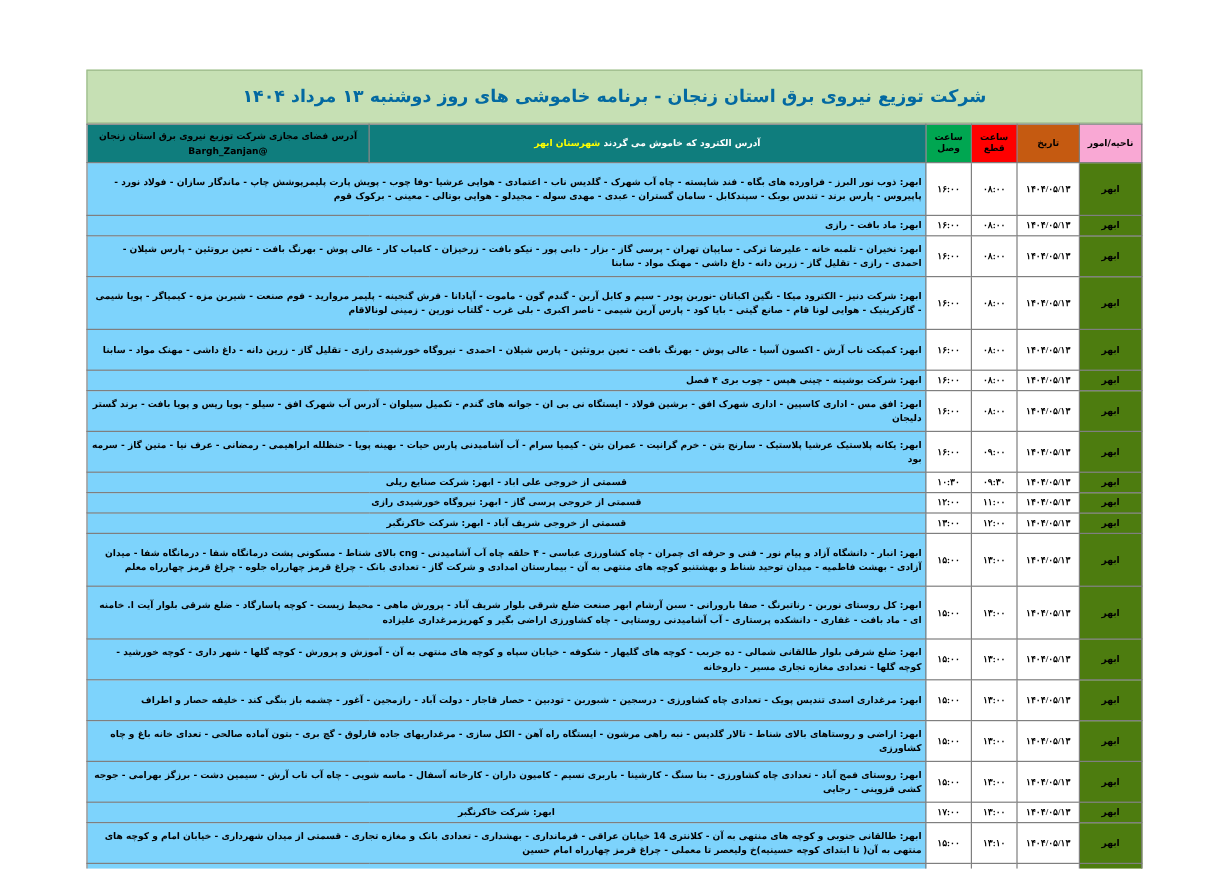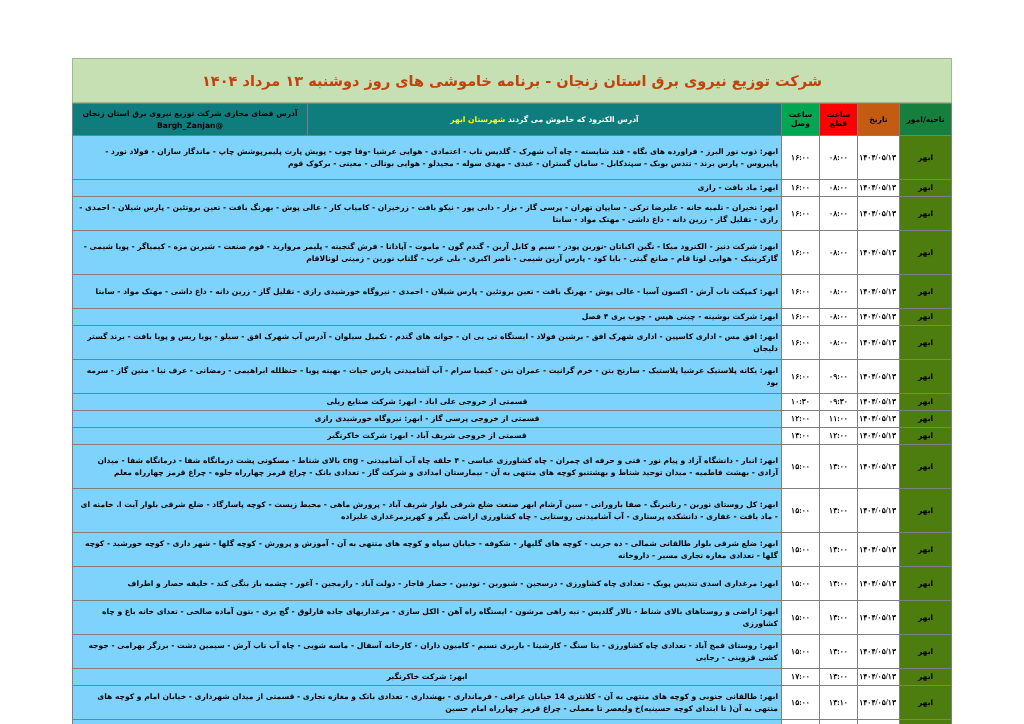--- a/index.html
+++ b/index.html
@@ -24,21 +24,21 @@
   .title-bar {
     background: #c6e0b4;
     border: 1px solid #9cb98a;
     height: 45px;
     display: flex;
     align-items: center;
     justify-content: center;
     text-align: center;
     font-size: 14.5px;
     font-weight: bold;
-    color: #c2410c;
+    color: #0369a1;
     letter-spacing: 0;
   }
   table.grid {
     border-collapse: collapse;
     width: 880px;
     table-layout: fixed;
     direction: rtl;
   }
   table.grid td, table.grid th {
     border: 1px solid #7f7f7f;
@@ -53,22 +53,22 @@
   thead th {
     background: #0f7d7d;
     color: #ffffff;
     font-size: 8px;
     font-weight: bold;
     text-align: center;
     height: 32px;
     padding: 2px 4px;
     border-color: #0a5a5a;
   }
-  th.h-area   { background: #15803d; width: 52px; }
-  th.h-date   { background: #c55a11; width: 42px; }
+  th.h-area   { background: #f9a8d4; width: 52px; }
+  th.h-date   { background: #c55a11; width: 52px; }
   th.h-off    { background: #ff0000; width: 38px; }
   th.h-on     { background: #00a651; width: 38px; }
   th.h-addr   { background: #0f7d7d; }
   th.h-social { background: #0f7d7d; width: 235px; text-align: center; }
   .hdr-addr-white { color: #ffffff; }
   .hdr-addr-yellow { color: #ffff00; }
   .hdr-stack { display: block; line-height: 1.15; }
   
   td.c-area {
     background: #4d7c0f;

